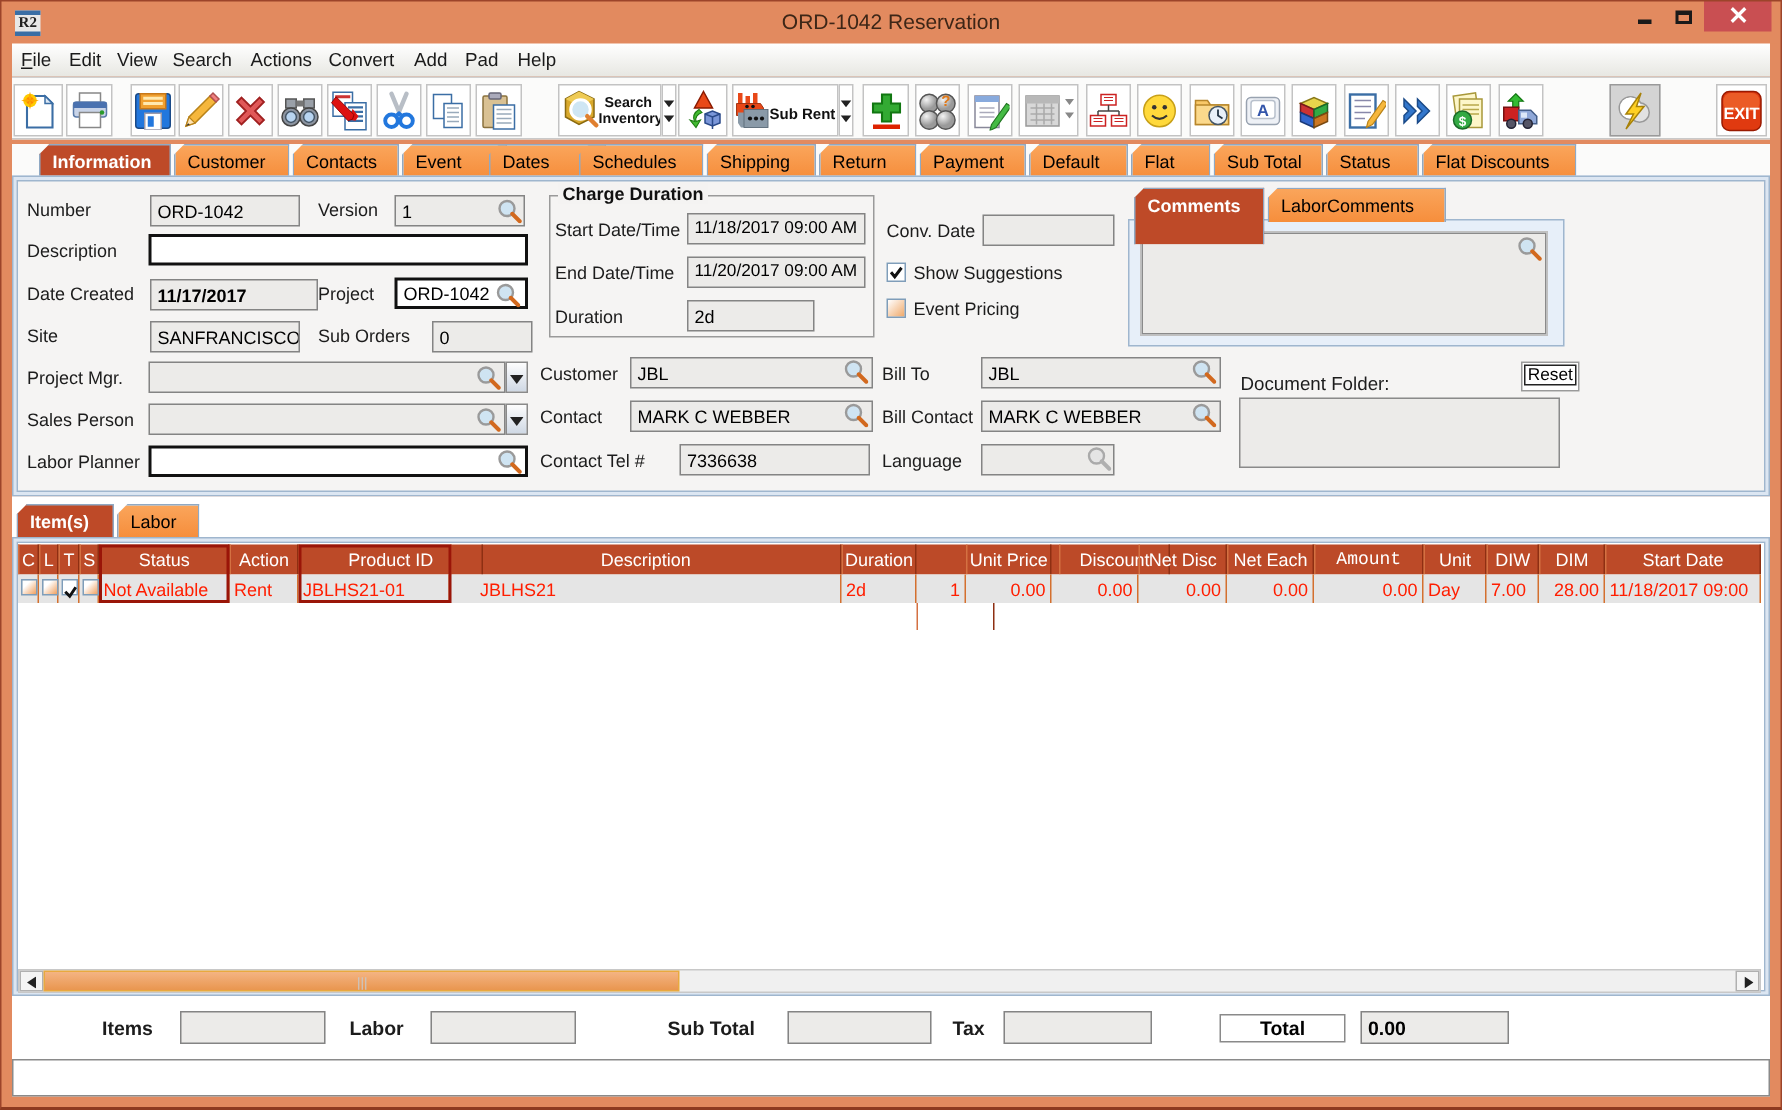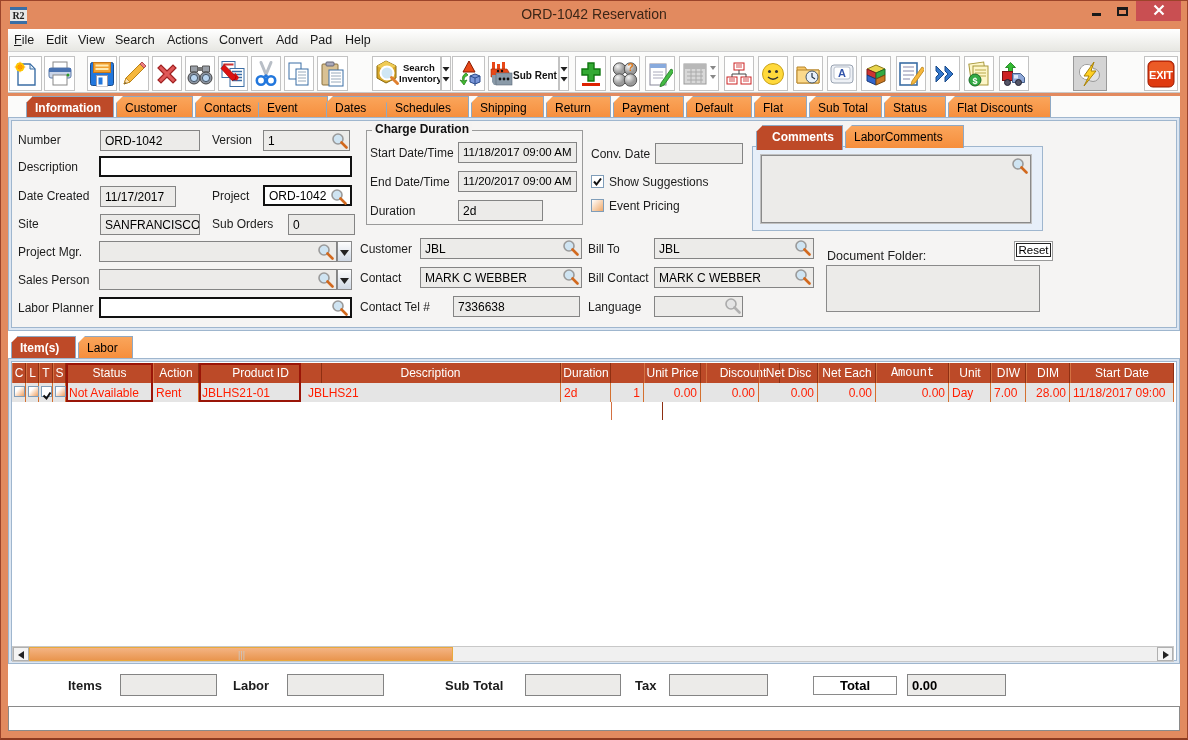--- a/index.html
+++ b/index.html
@@ -326,21 +326,21 @@
         <text x="2" y="19" font-size="11" font-weight="bold" fill="#fff" font-family="Liberation Sans" textLength="24">EXIT</text>
       </svg>
     </div>
 </div>
 
 <div class="abs" style="left:8px;top:96px;width:1172px;height:22px;background:#FBFBFA;"></div>
 <div id="maintabs" style="position:absolute;left:0;top:96px;width:1188px;height:22px;margin-left:14px;">
 <div class="tab tabsel" style="left:12px;width:88px;">Information</div>
 <div class="tab" style="left:102px;width:77px;">Customer</div>
 <div class="tab" style="left:181px;width:71px;">Contacts</div>
-<div class="tab" style="left:244px;width:70px;">Event</div>
+<div class="tab" style="left:254px;width:70px;">Event</div>
 <div class="tab" style="left:312px;width:78px;">Dates</div>
 <div class="tab" style="left:372px;width:83px;">Schedules</div>
 <div class="tab" style="left:457px;width:73px;">Shipping</div>
 <div class="tab" style="left:532px;width:65px;">Return</div>
 <div class="tab" style="left:599px;width:71px;">Payment</div>
 <div class="tab" style="left:672px;width:66px;">Default</div>
 <div class="tab" style="left:740px;width:53px;">Flat</div>
 <div class="tab" style="left:795px;width:73px;">Sub Total</div>
 <div class="tab" style="left:870px;width:62px;">Status</div>
 <div class="tab" style="left:934px;width:103px;">Flat Discounts</div>
@@ -356,21 +356,21 @@
   <div class="fld" style="left:263px;top:130px;width:87px;">1</div>
   <svg class="mag" style="left:331px;top:132px;" viewBox="0 0 17 17">
       <circle cx="7" cy="7" r="5" fill="#cfe4f2" stroke="#9a9a9a" stroke-width="1.6"></circle>
       <path d="M10.5 10.5l5 5" stroke="#d2691e" stroke-width="2.6" stroke-linecap="round"></path>
     </svg>
 
   <div class="lbl" style="left:18px;top:160px;">Description</div>
   <div class="fldw" style="left:99px;top:156px;width:253px;"></div>
 
   <div class="lbl" style="left:18px;top:189px;">Date Created</div>
-  <div class="fld" style="left:100px;top:186px;width:76px;">11/17/2017</div>
+  <div class="fld" style="left:100px;top:186px;width:112px;font-weight:bold;">11/17/2017</div>
   <div class="lbl" style="left:212px;top:189px;">Project</div>
   <div class="fldw" style="left:263px;top:185px;width:89px;padding:2px 0 0 4px;">ORD-1042</div>
   <svg class="mag" style="left:330px;top:188px;" viewBox="0 0 17 17">
       <circle cx="7" cy="7" r="5" fill="#cfe4f2" stroke="#9a9a9a" stroke-width="1.6"></circle>
       <path d="M10.5 10.5l5 5" stroke="#d2691e" stroke-width="2.6" stroke-linecap="round"></path>
     </svg>
 
   <div class="lbl" style="left:18px;top:217px;">Site</div>
   <div class="fld" style="left:100px;top:214px;width:100px;">SANFRANCISCO</div>
   <div class="lbl" style="left:212px;top:217px;">Sub Orders</div>
@@ -455,21 +455,21 @@
 
   <div class="lbl" style="left:360px;top:300px;">Contact Tel #</div>
   <div class="fld" style="left:453px;top:296px;width:127px;">7336638</div>
   <div class="lbl" style="left:588px;top:300px;">Language</div>
   <div class="fld" style="left:654px;top:296px;width:89px;"></div>
   <svg class="mag" style="left:724px;top:297px;" viewBox="0 0 17 17">
       <circle cx="7" cy="7" r="5" fill="#e4e4e4" stroke="#aaa" stroke-width="1.6"></circle>
       <path d="M10.5 10.5l5 5" stroke="#b0b0b0" stroke-width="2.6" stroke-linecap="round"></path>
     </svg>
 
-  <div class="tab tabsel" style="left:756px;top:125px;width:87px;height:25px;z-index:3;text-align:right;">Comments</div>
+  <div class="tab tabsel" style="left:756px;top:125px;width:87px;height:38px;z-index:3;">Comments</div>
   <div class="tab" style="left:845px;top:125px;width:119px;height:23px;z-index:2;">LaborComments</div>
   <div class="abs" style="left:752px;top:146px;width:291px;height:85px;background:#E7EFF9;border:1px solid #9FB6CE;"></div>
   <div class="abs" style="left:761px;top:155px;width:270px;height:68px;background:#ECEBE9;border:1px solid #8a8a8a;outline:1px solid #c0c0c0;"></div>
   <svg class="mag" style="left:1011px;top:157px;" viewBox="0 0 17 17">
       <circle cx="7" cy="7" r="5" fill="#cfe4f2" stroke="#9a9a9a" stroke-width="1.6"></circle>
       <path d="M10.5 10.5l5 5" stroke="#d2691e" stroke-width="2.6" stroke-linecap="round"></path>
     </svg>
 
   <div class="lbl" style="left:827px;top:249px;font-size:12.5px;">Document Folder:</div>
   <div class="abs" style="left:1014px;top:241px;width:39px;height:20px;background:#fff;border:1px solid #9a9a9a;font-size:11.5px;text-align:center;padding-top:2px;"><span style="border:1px solid #222;padding:0 1px;">Reset</span></div>
@@ -508,21 +508,21 @@
 </div>
 
 <div class="abs" style="left:12px;top:383px;width:1162px;height:19px;background:#e5e5e5;">
   <div class="rcell" style="left:0;width:14px;"></div>
   <div class="rcell" style="left:14px;width:13px;"></div>
   <div class="rcell" style="left:27px;width:14px;"></div>
   <div class="rcell" style="left:41px;width:13px;"></div>
   <div class="rcell" style="left:54px;width:87px;">Not Available</div>
   <div class="rcell" style="left:141px;width:46px;">Rent</div>
   <div class="rcell" style="left:187px;width:101px;">JBLHS21-01</div>
-  <div class="rcell" style="left:288px;width:261px;padding-left:8px;">JBLHS21</div>
+  <div class="rcell" style="left:288px;width:261px;padding-left:20px;">JBLHS21</div>
   <div class="rcell" style="left:549px;width:50px;">2d</div>
   <div class="rcell num" style="left:599px;width:33px;">1</div>
   <div class="rcell num" style="left:632px;width:57px;">0.00</div>
   <div class="rcell num" style="left:689px;width:58px;">0.00</div>
   <div class="rcell num" style="left:747px;width:59px;">0.00</div>
   <div class="rcell num" style="left:806px;width:58px;">0.00</div>
   <div class="rcell num" style="left:864px;width:73px;">0.00</div>
   <div class="rcell" style="left:937px;width:42px;">Day</div>
   <div class="rcell" style="left:979px;width:35px;">7.00</div>
   <div class="rcell num" style="left:1014px;width:44px;">28.00</div>

